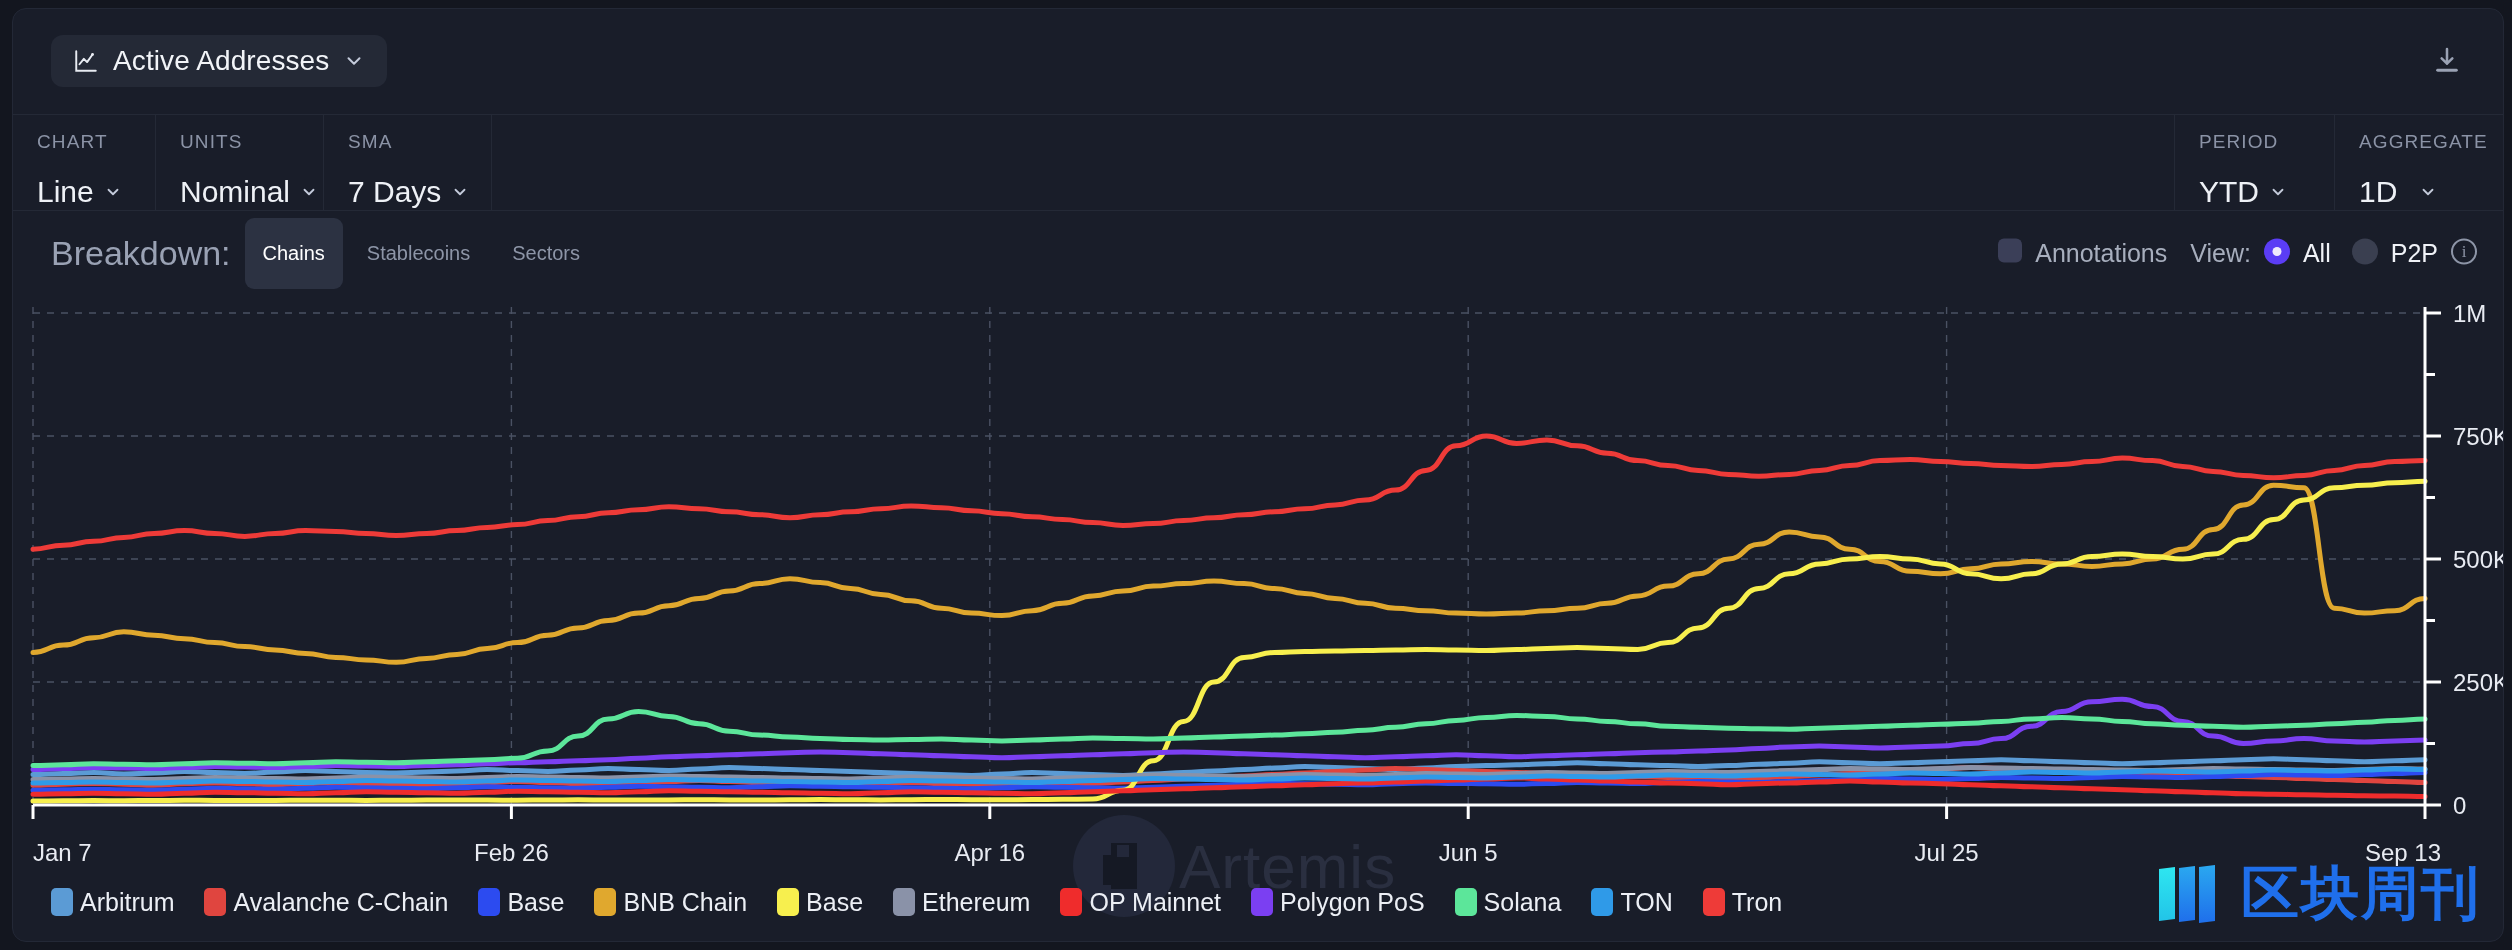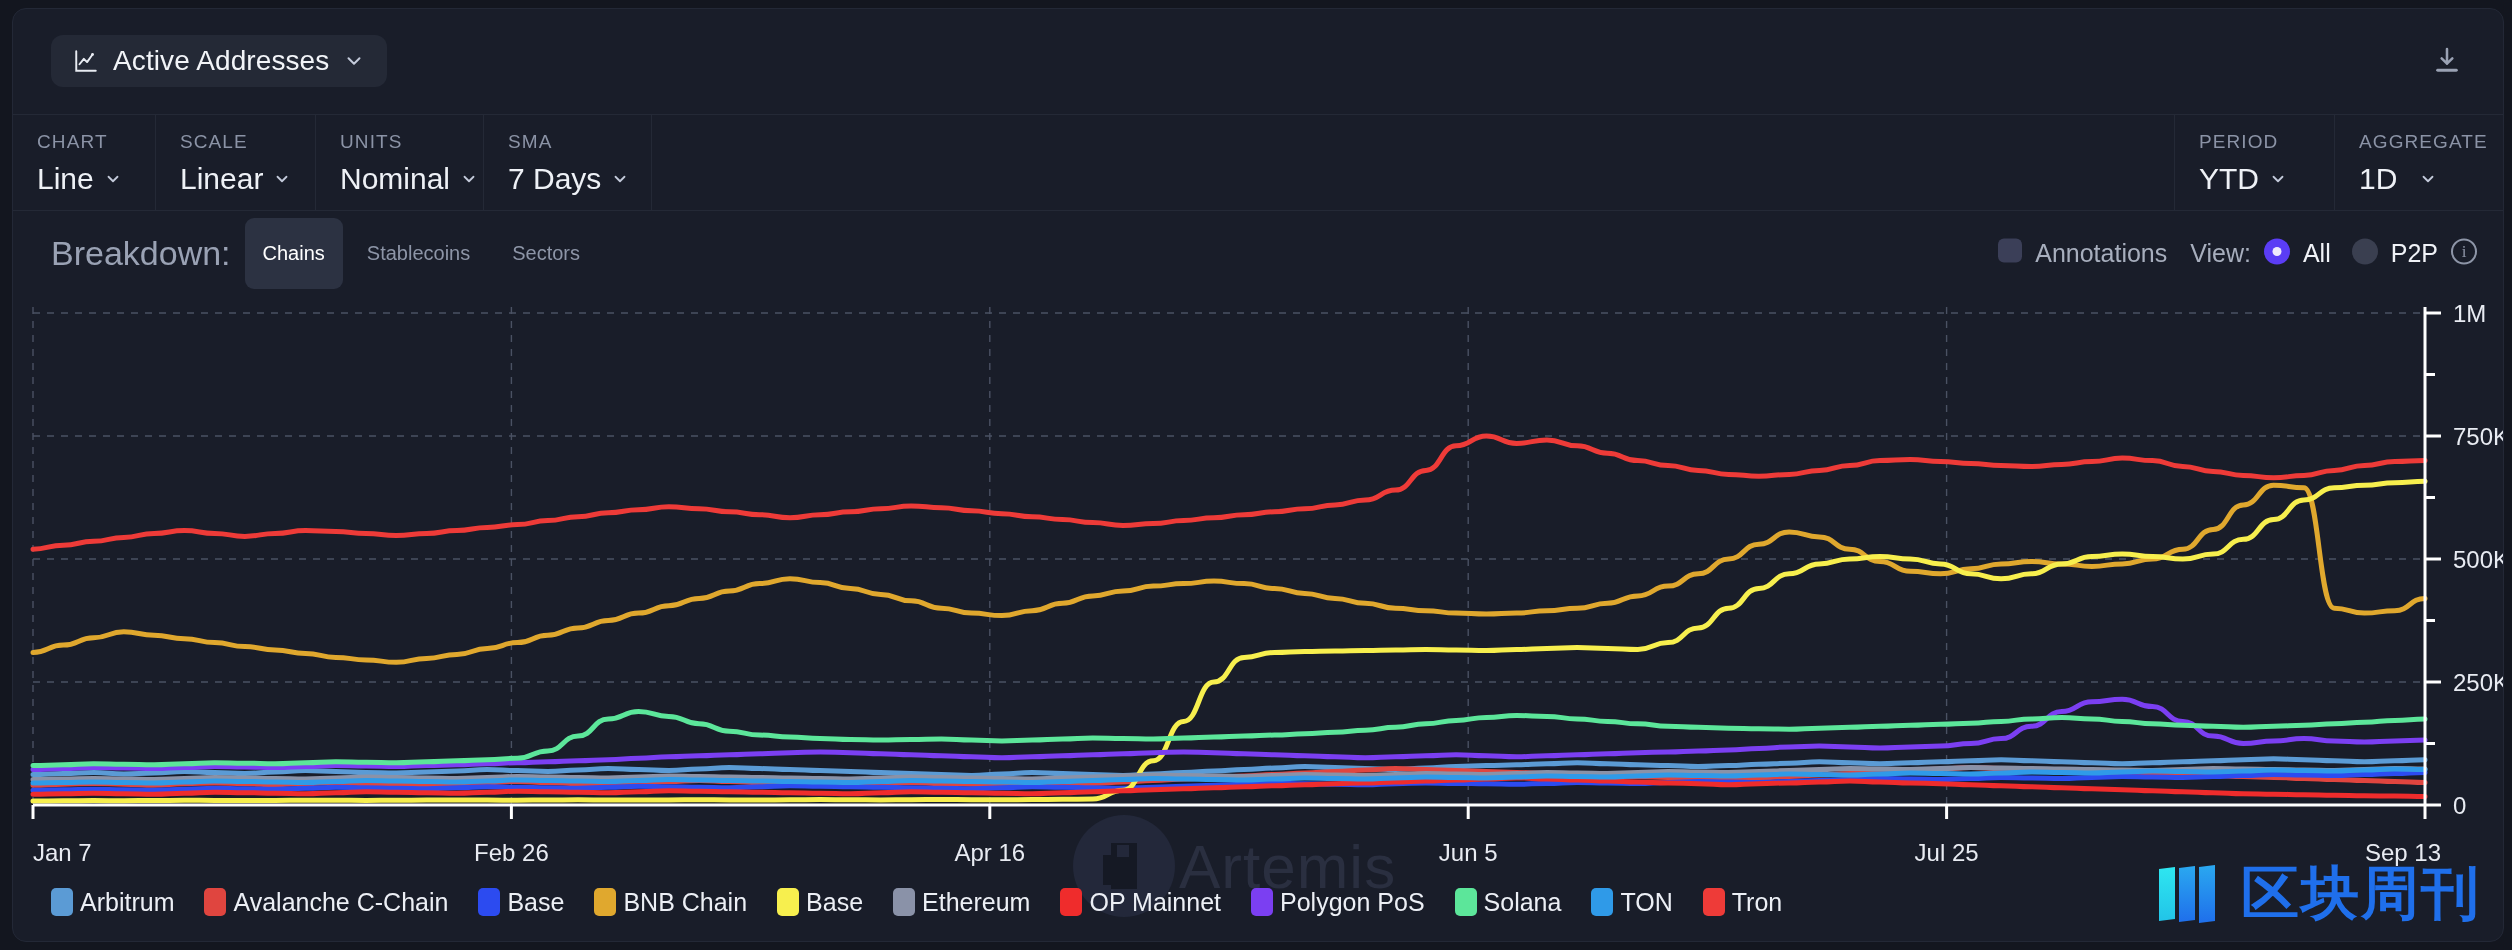--- a/index.html
+++ b/index.html
@@ -66,21 +66,21 @@
     padding: 16px 0 0 24px;
     border-right: 1px solid #242936;
     cursor: pointer;
   }
   .ctl.w-md { width: 160px; }
   .ctl.w-lg { width: 168px; }
   .ctl .cap {
     color: #8b93a6;
     font-size: 19px;
     letter-spacing: 1.1px;
-    margin-bottom: 9px;
+    margin-bottom: 22px;
     white-space: nowrap;
   }
   .ctl .val {
     color: #eef1f6;
     font-size: 30px;
     display: flex; align-items: center; gap: 10px;
     white-space: nowrap;
   }
   .spacer-flex { flex: 1; border-right: 1px solid #242936; }
 
@@ -221,29 +221,20 @@
           <path d="M5 19h14" stroke="#9aa2b4" stroke-width="2.2" stroke-linecap="round"></path>
         </svg>
       </div>
     </div>
 
     <div class="controls">
       <div class="ctl">
         <div class="cap">CHART</div>
         <div class="val">
           <span>Line</span>
-          <svg width="18" height="18" viewBox="0 0 24 24">
-              <path d="M6 9l6 6 6-6" stroke="#c3cada" stroke-width="2.4" fill="none" stroke-linecap="round" stroke-linejoin="round"></path>
-            </svg>
-        </div>
-      </div>
-      <div class="ctl w-md">
-        <div class="cap">SCALE</div>
-        <div class="val">
-          <span>Linear</span>
           <svg width="18" height="18" viewBox="0 0 24 24">
               <path d="M6 9l6 6 6-6" stroke="#c3cada" stroke-width="2.4" fill="none" stroke-linecap="round" stroke-linejoin="round"></path>
             </svg>
         </div>
       </div>
       <div class="ctl w-lg">
         <div class="cap">UNITS</div>
         <div class="val">
           <span>Nominal</span>
           <svg width="18" height="18" viewBox="0 0 24 24">

